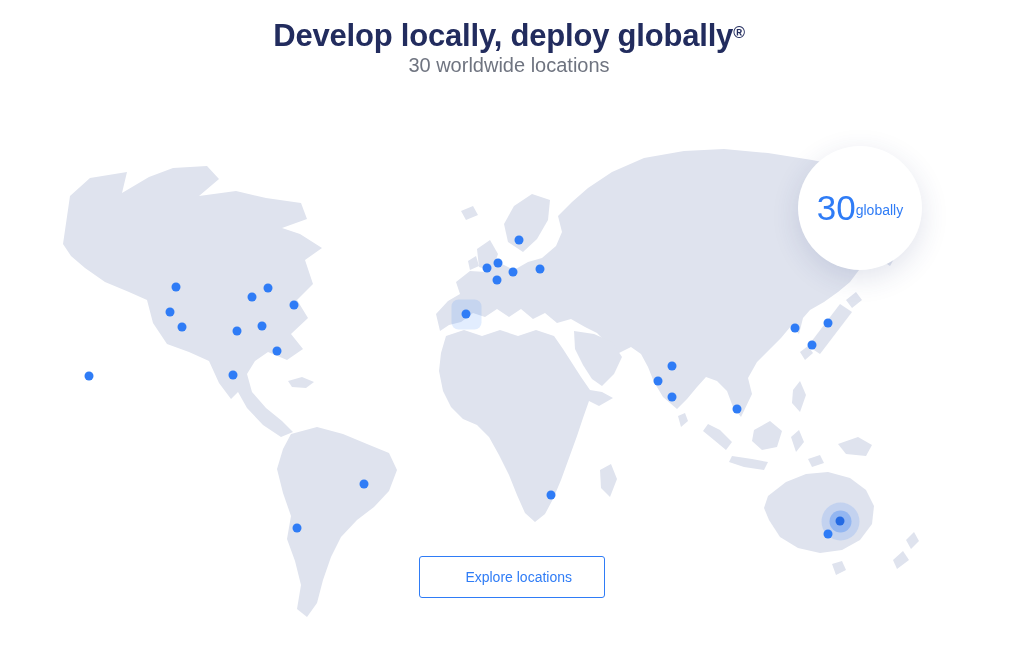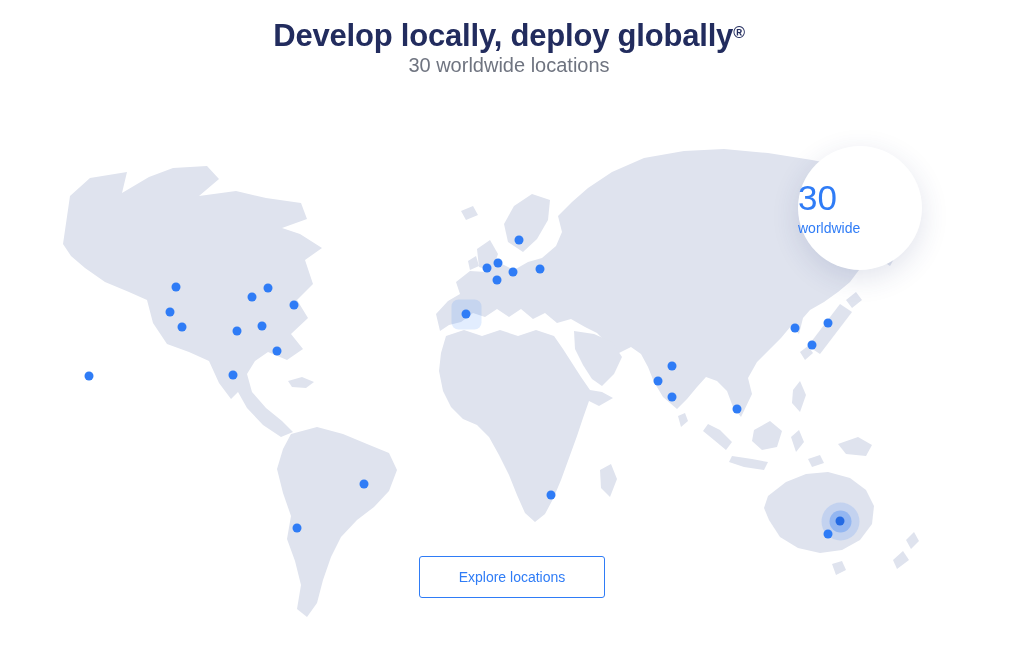--- a/index.html
+++ b/index.html
@@ -92,22 +92,22 @@
     z-index:-1;
   }
   .count-badge{
     position:absolute;
     left:798px;top:146px;
     width:124px;height:124px;
     border-radius:50%;
     background:#ffffff;
     box-shadow:0 8px 28px rgba(40,60,120,0.14);
     display:flex;
-    flex-direction:column;
-    align-items:flex-start;
+    flex-direction:row;
+    align-items:center;
     justify-content:center;
     z-index:4;
   }
   .count-badge .count{
     font-size:35px;
     color:var(--accent-blue);
     line-height:1.05;
   }
   .count-badge .label{
     font-size:14px;
@@ -123,20 +123,21 @@
     padding:12px 32px;
     background:#ffffff;
     border:1px solid var(--accent-blue);
     border-radius:3px;
     color:var(--accent-blue);
     font-size:14px;
     font-weight:500;
     font-family:inherit;
     cursor:pointer;
     z-index:5;
+    text-align:right;
   }
 </style>
 </head>
 <body>
 
 <header class="hero-header">
   <h1 class="page-title"><span>Develop locally, deploy globally</span><span class="reg-mark">®</span></h1>
   <p class="subtitle">30 worldwide locations</p>
 </header>
 
@@ -201,16 +202,16 @@
     <div class="dot" style="left: 795px; top: 328px;"></div>
     <div class="dot" style="left: 812px; top: 345px;"></div>
     <div class="dot" style="left: 828px; top: 323px;"></div>
     <div class="dot" style="left: 551px; top: 495px;"></div>
     <div class="dot" style="left: 828px; top: 534px;"></div>
     <div class="dot pulse" style="left: 840px; top: 521px;"></div>
   </div>
 
 <div class="count-badge">
   <span class="count">30</span>
-  <span class="label">worldwide</span>
+  <span class="label">globally</span>
 </div>
 
 <button class="cta-button">Explore locations</button>
 
 </body></html>

